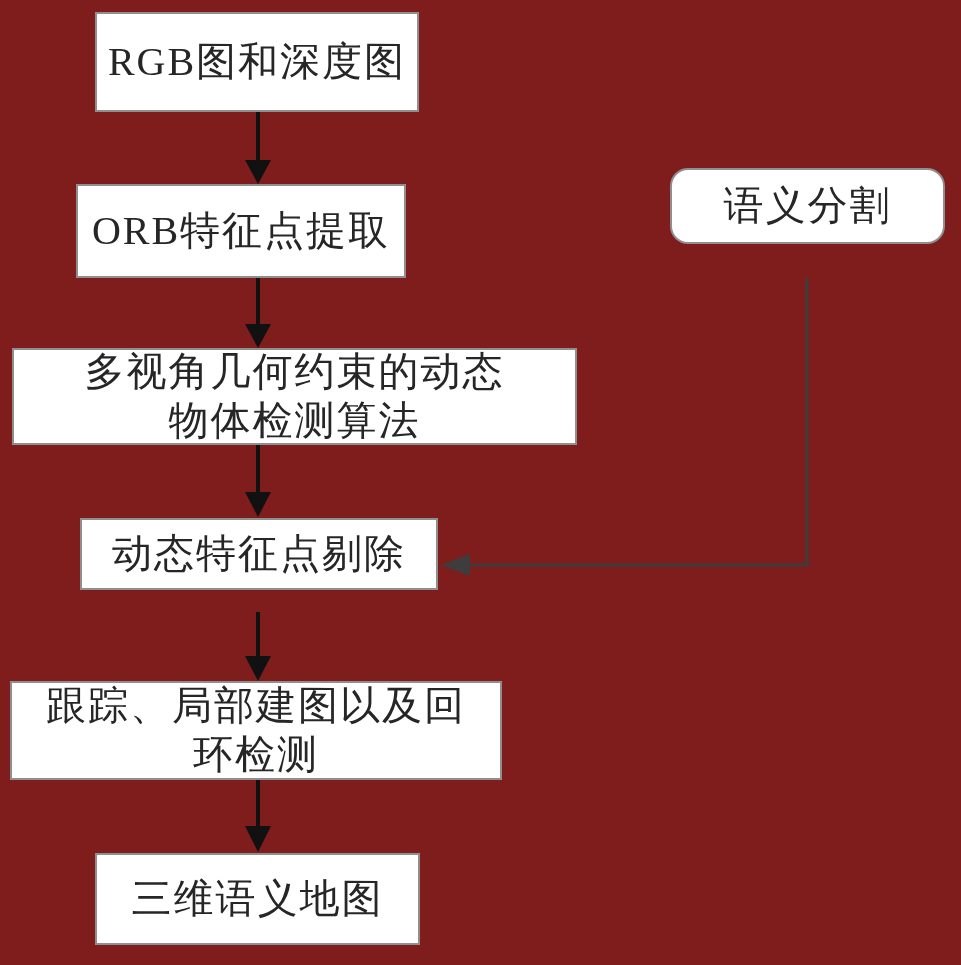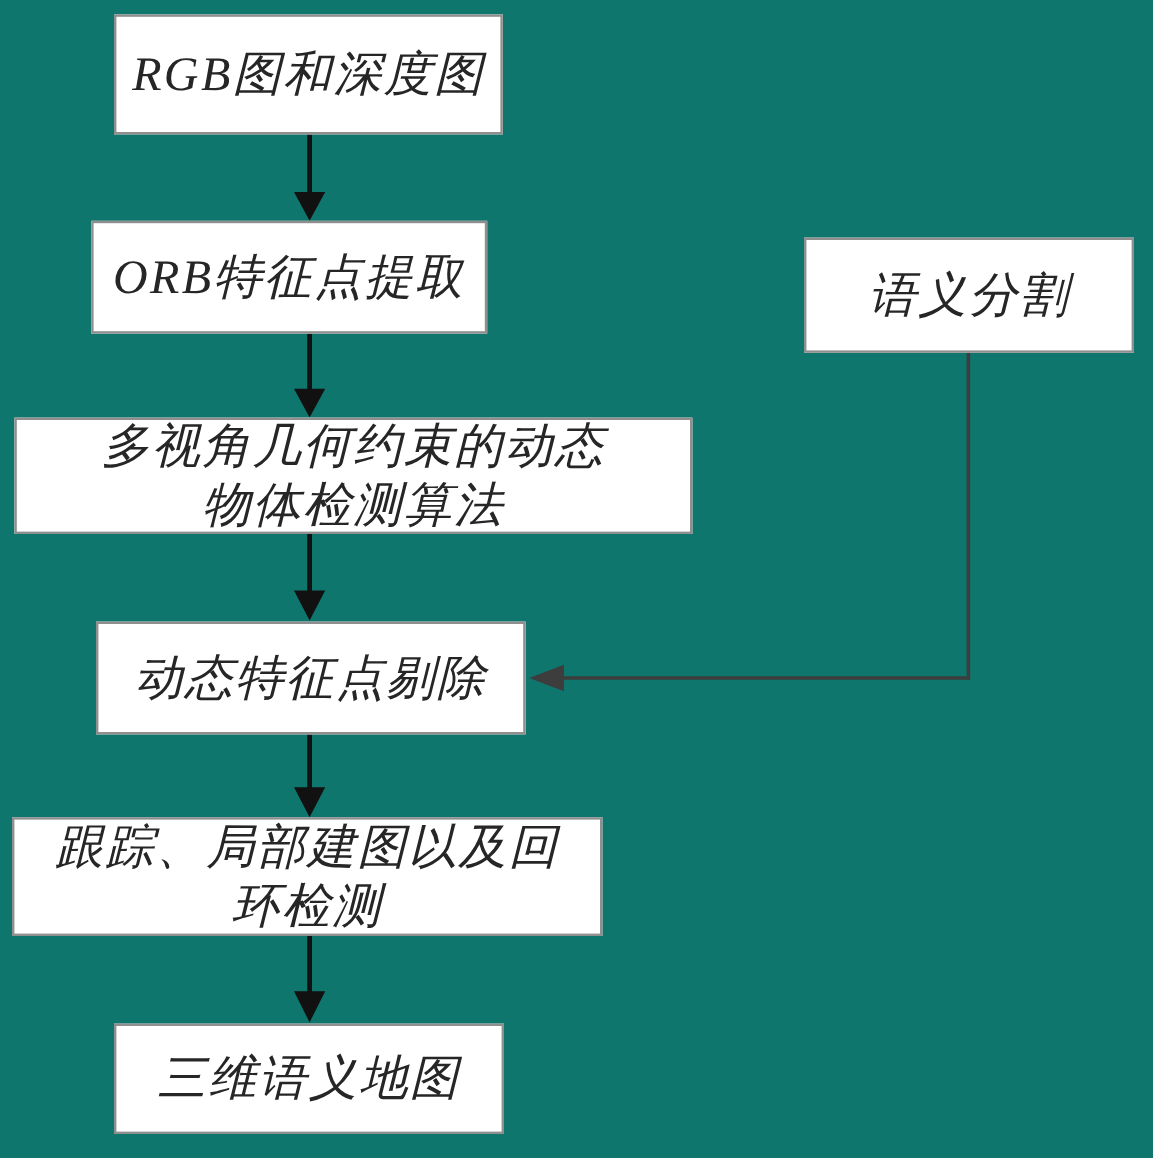--- a/index.html
+++ b/index.html
@@ -4,24 +4,23 @@
 <style>
   html, body {
     margin: 0;
     padding: 0;
     background: #ffffff;
   }
   .canvas {
     position: relative;
     width: 961px;
     height: 965px;
-    background: #0f766e;
+    background: #7f1d1d;
     font-family: "Liberation Serif", "DejaVu Serif", serif;
     overflow: hidden;
-    font-style: italic;
   }
   .node {
     position: absolute;
     box-sizing: border-box;
     display: flex;
     align-items: center;
     justify-content: center;
     background: #ffffff;
     border: 2px solid #8f8f8f;
     color: #262626;
@@ -31,24 +30,24 @@
     text-align: center;
     z-index: 2;
   }
   .node span {
     white-space: pre-line;
     padding: 0 6px;
   }
   .n-rgb   { left: 95px;  top: 12px;  width: 324px; height: 100px; }
   .n-orb   { left: 76px;  top: 184px; width: 330px; height: 94px;  }
   .n-mv    { left: 12px;  top: 348px; width: 565px; height: 97px;  }
-  .n-cull  { left: 80px;  top: 518px; width: 358px; height: 94px; text-align: center;  }
+  .n-cull  { left: 80px;  top: 518px; width: 358px; height: 72px; text-align: center;  }
   .n-track { left: 10px;  top: 681px; width: 492px; height: 99px;  }
   .n-map   { left: 95px;  top: 853px; width: 325px; height: 92px;  }
-  .n-seg   { left: 670px; top: 198px; width: 275px; height: 96px;  }
+  .n-seg   { left: 670px; top: 168px; width: 275px; height: 76px; border-radius: 18px;  }
   .arrows {
     position: absolute;
     left: 0;
     top: 0;
     width: 961px;
     height: 965px;
     z-index: 1;
     pointer-events: none;
   }
 </style>

